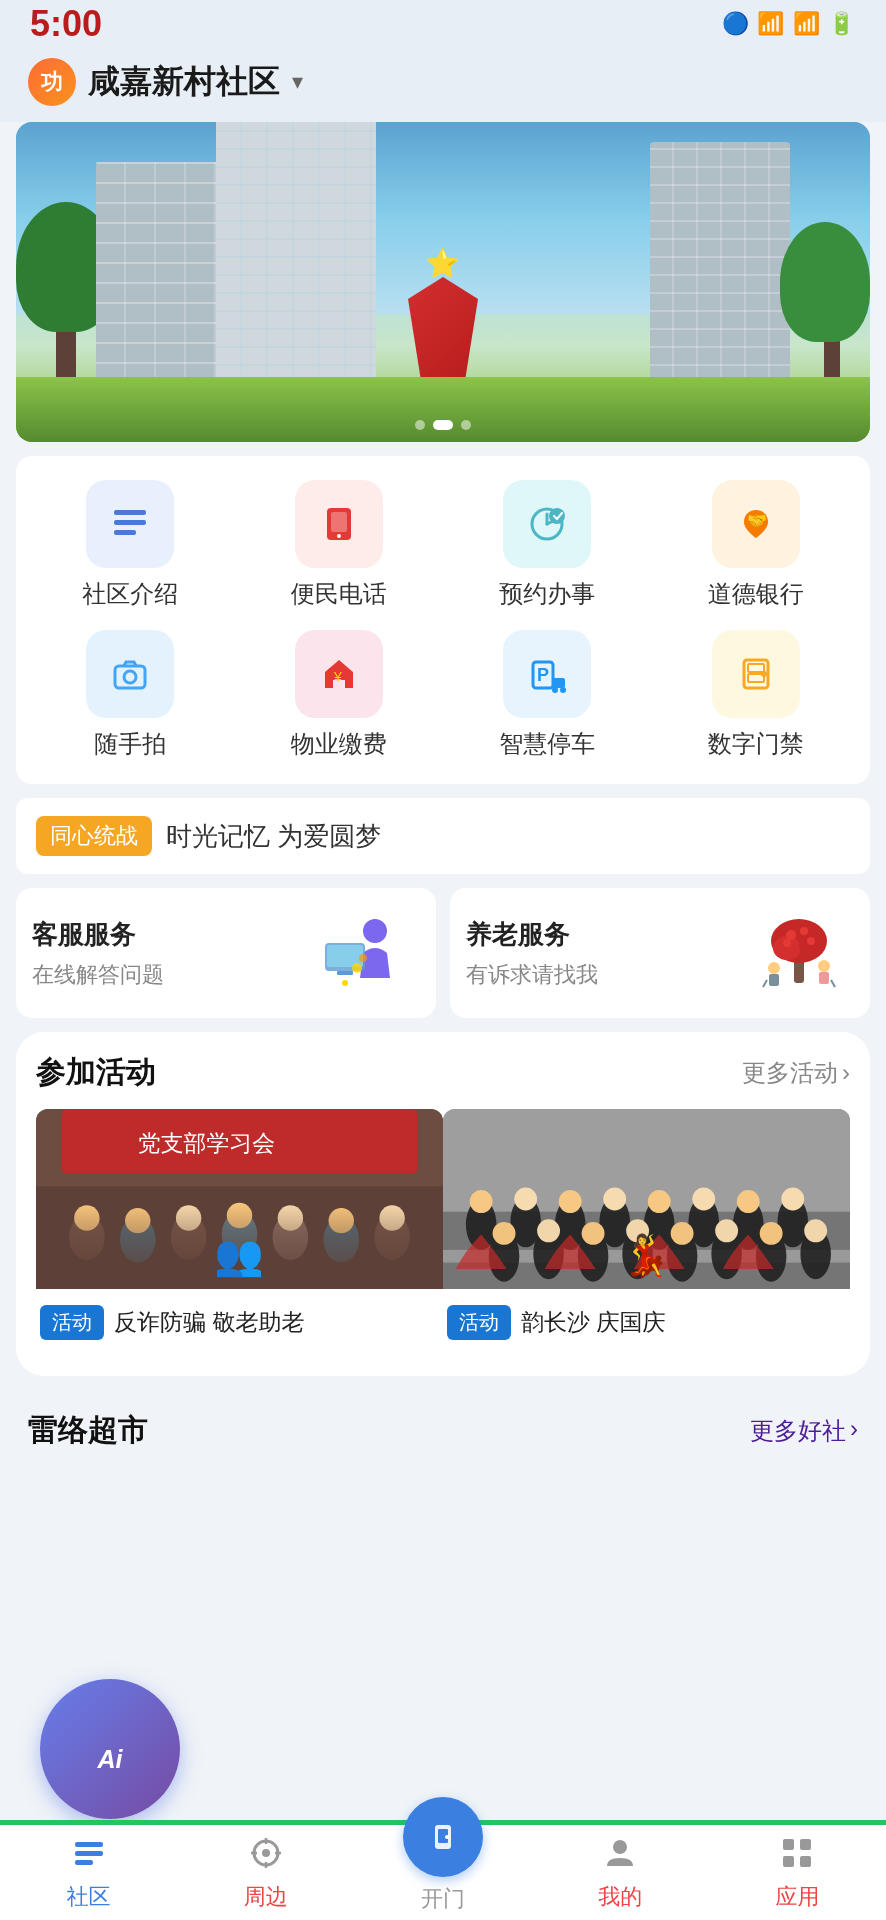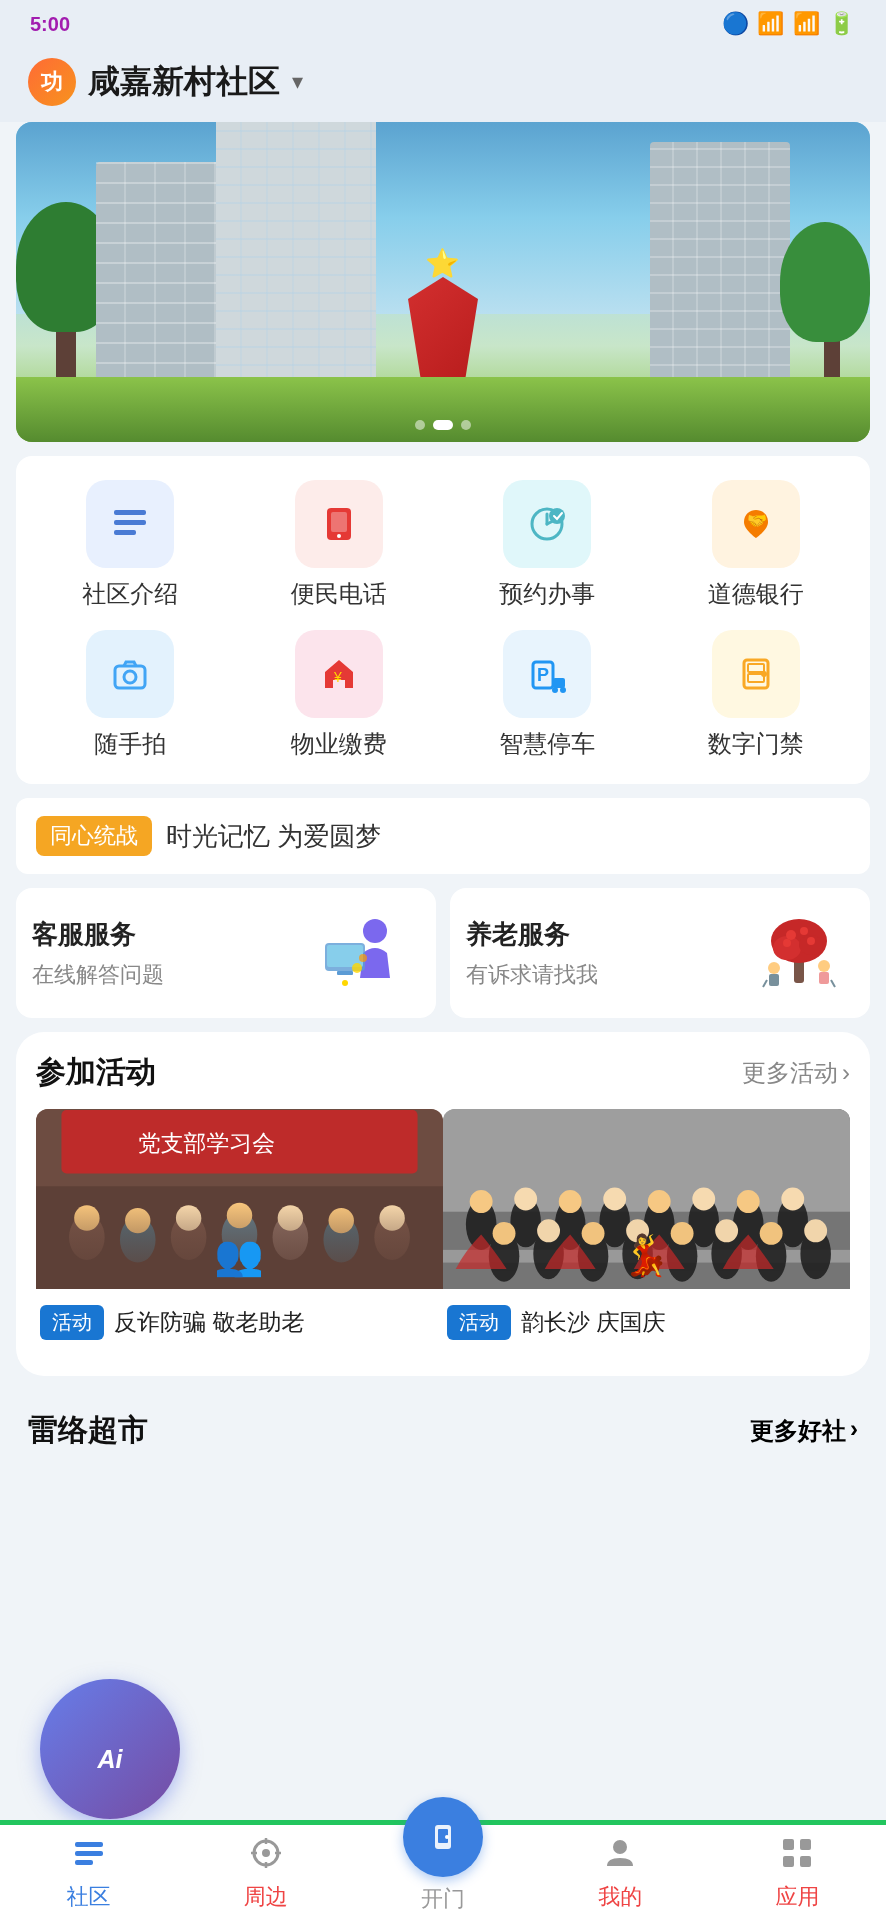--- a/index.html
+++ b/index.html
@@ -15,23 +15,23 @@
     
     .status-bar {
       background: #e8eef5;
       display: flex;
       justify-content: space-between;
       align-items: center;
       padding: 8px 30px;
       height: 48px;
     }
     .status-time {
-      font-size: 20px;
+      font-size: 36px;
       font-weight: 600;
-      color: #a21caf;
+      color: #b91c1c;
     }
     .status-icons {
       display: flex;
       align-items: center;
       gap: 8px;
       font-size: 22px;
       color: #111;
     }
 
     
@@ -464,25 +464,24 @@
       align-items: center;
       padding: 20px 28px 14px;
     }
     .bottom-section-title {
       font-size: 30px;
       font-weight: 700;
       color: #111;
     }
     .bottom-section-more {
       font-size: 24px;
-      color: #000000;
+      color: #4c1d95;
       display: flex;
       gap: 4px;
       cursor: pointer;
-      font-weight: bold;
     }
 
     
     .bottom-nav {
       position: fixed;
       bottom: 0;
       left: 0;
       width: 886px;
       background: white;
       border-top: 5px solid #22c55e;

